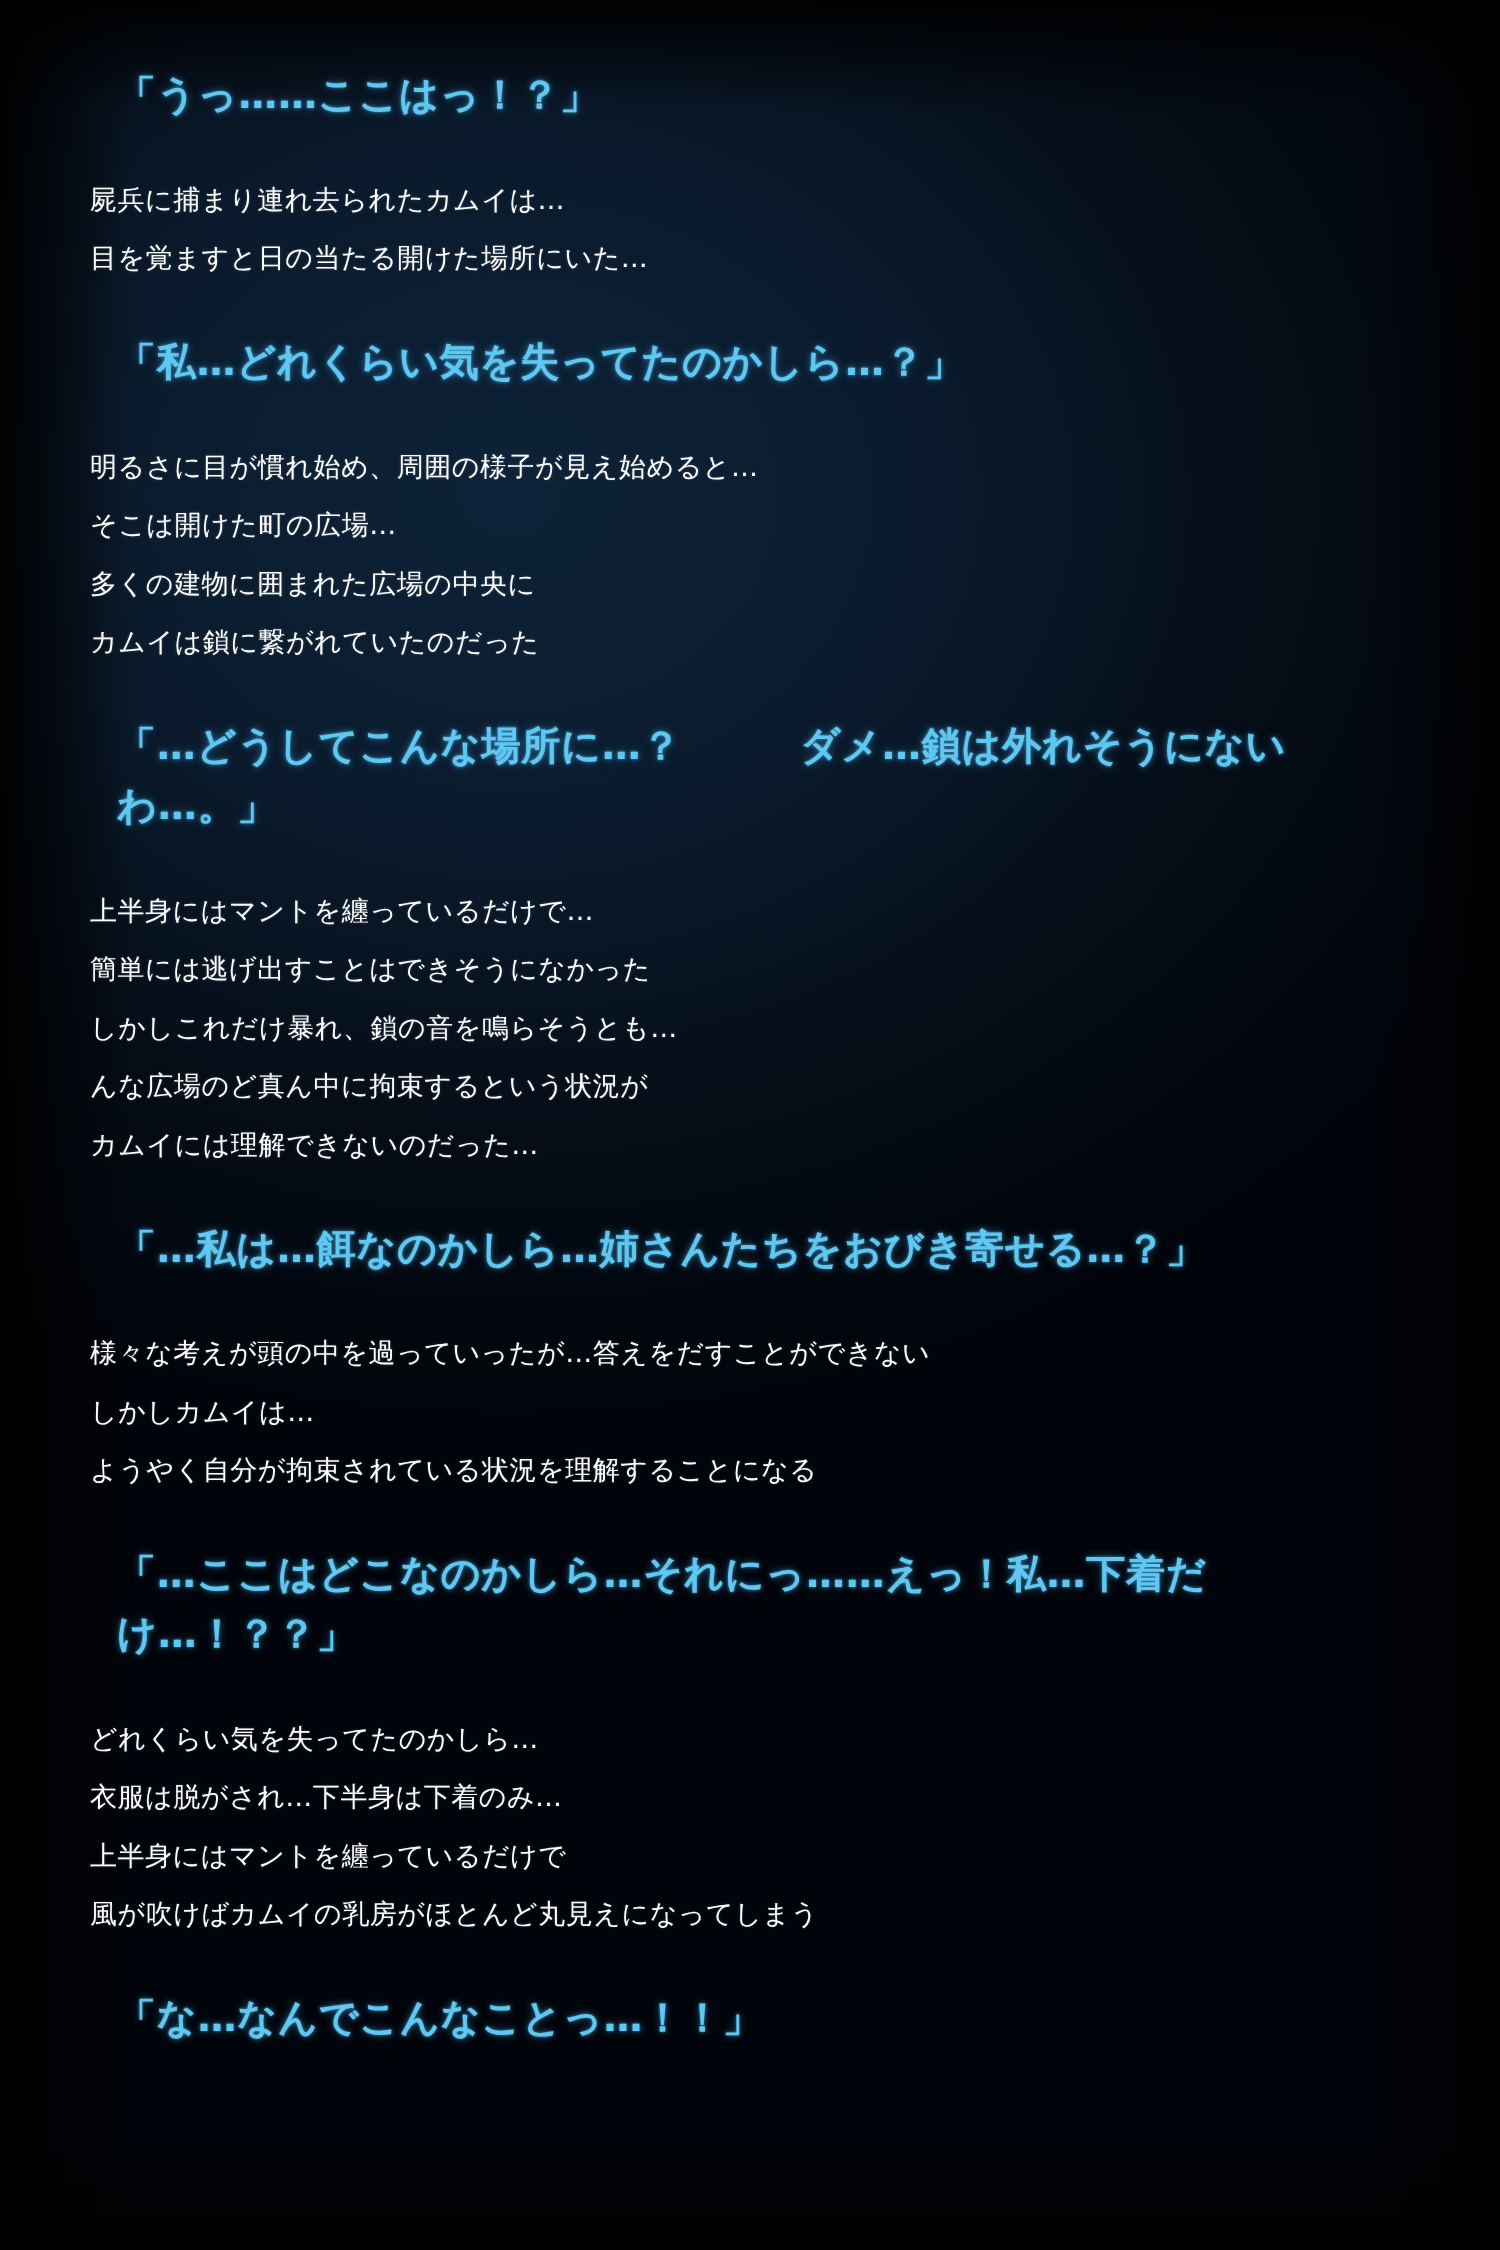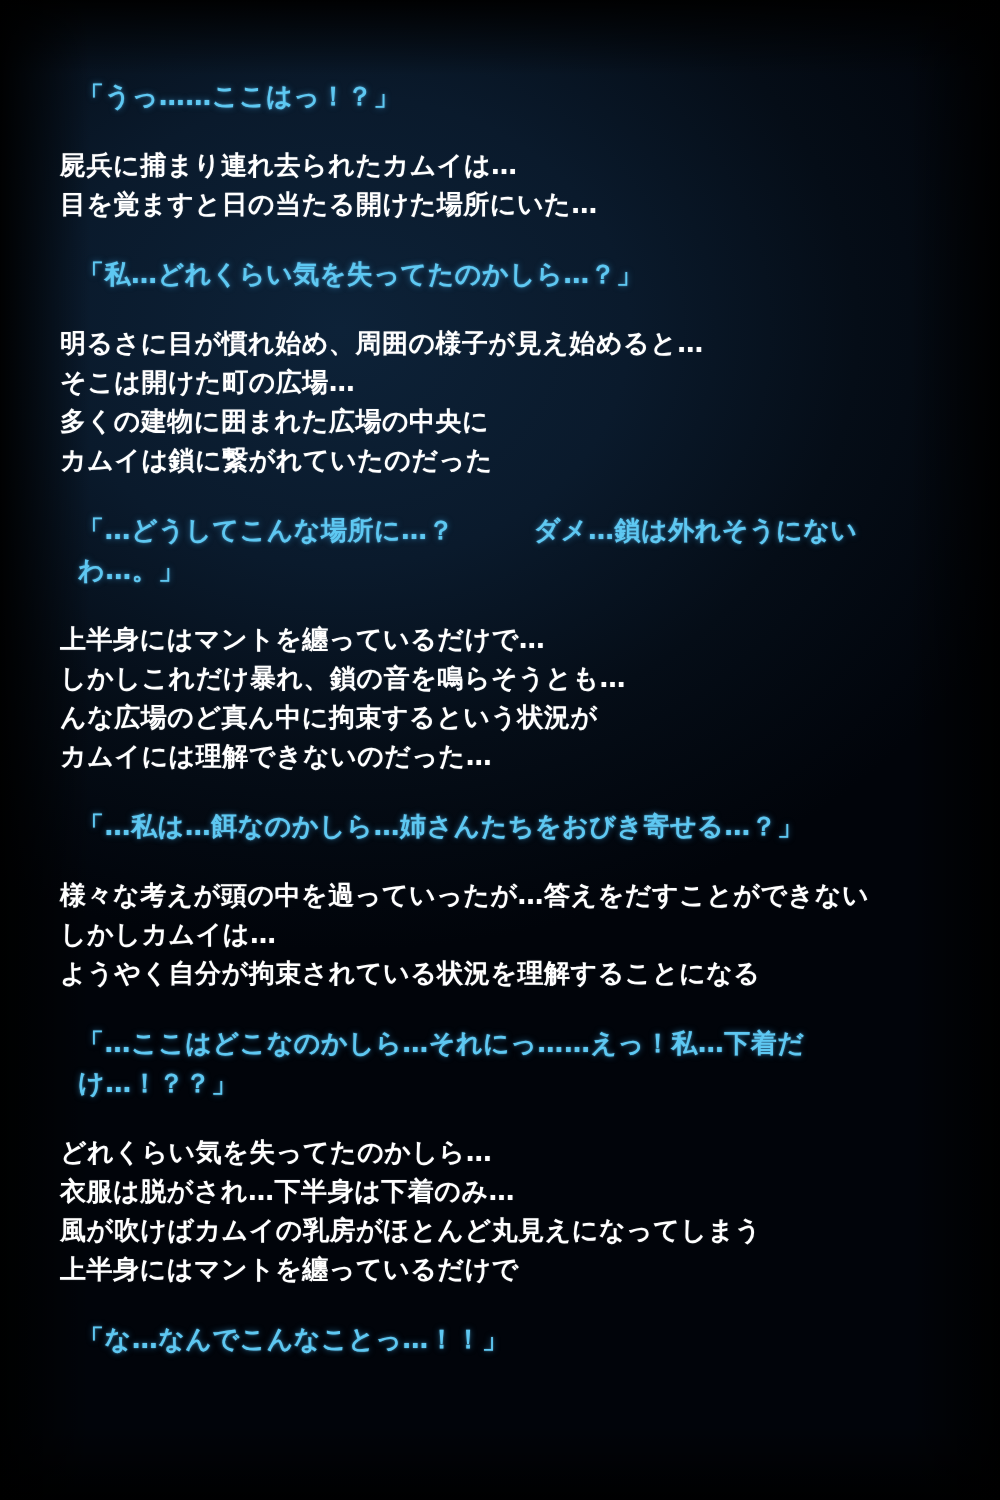--- a/index.html
+++ b/index.html
@@ -32,39 +32,38 @@
     inset: 0;
     pointer-events: none;
     background:
       linear-gradient(to right, rgba(0,0,0,0.95) 0%, rgba(0,0,0,0.0) 9%, rgba(0,0,0,0.0) 91%, rgba(0,0,0,0.95) 100%),
       linear-gradient(to bottom, rgba(0,0,0,0.95) 0%, rgba(0,0,0,0.0) 5%, rgba(0,0,0,0.0) 95%, rgba(0,0,0,0.95) 100%);
   }
 
   #story {
     position: relative;
     z-index: 2;
-    margin-top: 32px;
   }
 
   .block {
     margin: 0 0 26px 0;
   }
 
   .line {
     margin: 0;
     white-space: pre-wrap;
     letter-spacing: 0.02em;
   }
 
   
   .narration .line {
     color: #ffffff;
-    font-size: 26px;
+    font-size: 18px;
     line-height: 39px;
-    font-weight: 700;
+    font-weight: 400;
     text-shadow: 0 0 2px rgba(255,255,255,0.20);
   }
 
   
   .dialogue {
     padding-left: 18px;
   }
   .dialogue .line {
     color: #5ec8f2;
     font-size: 26px;
@@ -96,38 +95,39 @@
         <p class="line">明るさに目が慣れ始め、周囲の様子が見え始めると…</p>
         <p class="line">そこは開けた町の広場…</p>
         <p class="line">多くの建物に囲まれた広場の中央に</p>
         <p class="line">カムイは鎖に繋がれていたのだった</p>
       </div>
       <div class="block dialogue">
         <p class="line">「…どうしてこんな場所に…？　　　ダメ…鎖は外れそうにないわ…。」</p>
       </div>
       <div class="block narration">
         <p class="line">上半身にはマントを纏っているだけで…</p>
+        <p class="line">簡単には逃げ出すことはできそうになかった</p>
         <p class="line">しかしこれだけ暴れ、鎖の音を鳴らそうとも…</p>
         <p class="line">んな広場のど真ん中に拘束するという状況が</p>
         <p class="line">カムイには理解できないのだった…</p>
       </div>
       <div class="block dialogue">
         <p class="line">「…私は…餌なのかしら…姉さんたちをおびき寄せる…？」</p>
       </div>
       <div class="block narration">
         <p class="line">様々な考えが頭の中を過っていったが…答えをだすことができない</p>
         <p class="line">しかしカムイは…</p>
         <p class="line">ようやく自分が拘束されている状況を理解することになる</p>
       </div>
       <div class="block dialogue">
         <p class="line">「…ここはどこなのかしら…それにっ……えっ！私…下着だけ…！？？」</p>
       </div>
       <div class="block narration">
         <p class="line">どれくらい気を失ってたのかしら…</p>
         <p class="line">衣服は脱がされ…下半身は下着のみ…</p>
+        <p class="line">上半身にはマントを纏っているだけで</p>
         <p class="line">風が吹けばカムイの乳房がほとんど丸見えになってしまう</p>
-        <p class="line">上半身にはマントを纏っているだけで</p>
       </div>
       <div class="block dialogue">
         <p class="line">「な…なんでこんなことっ…！！」</p>
       </div>
     </div>
 </div>
 
 </body></html>

